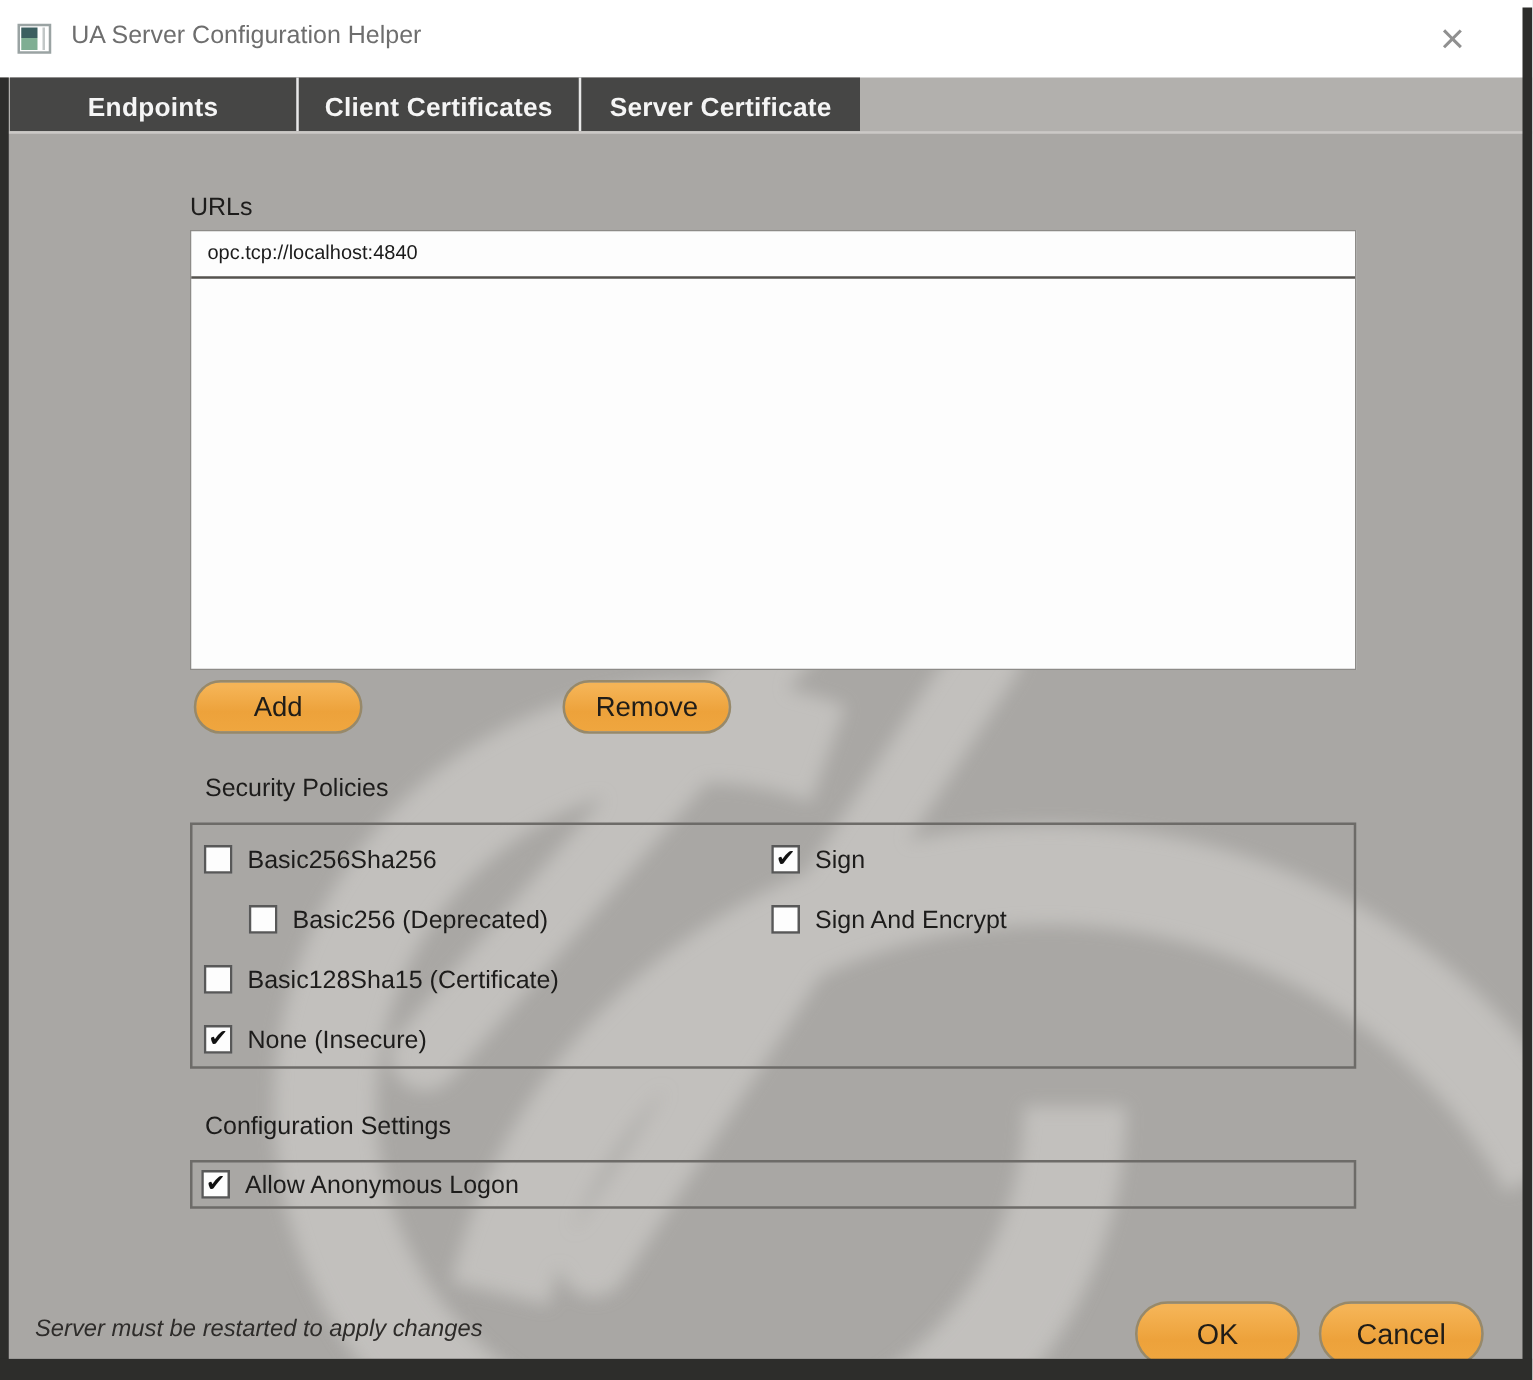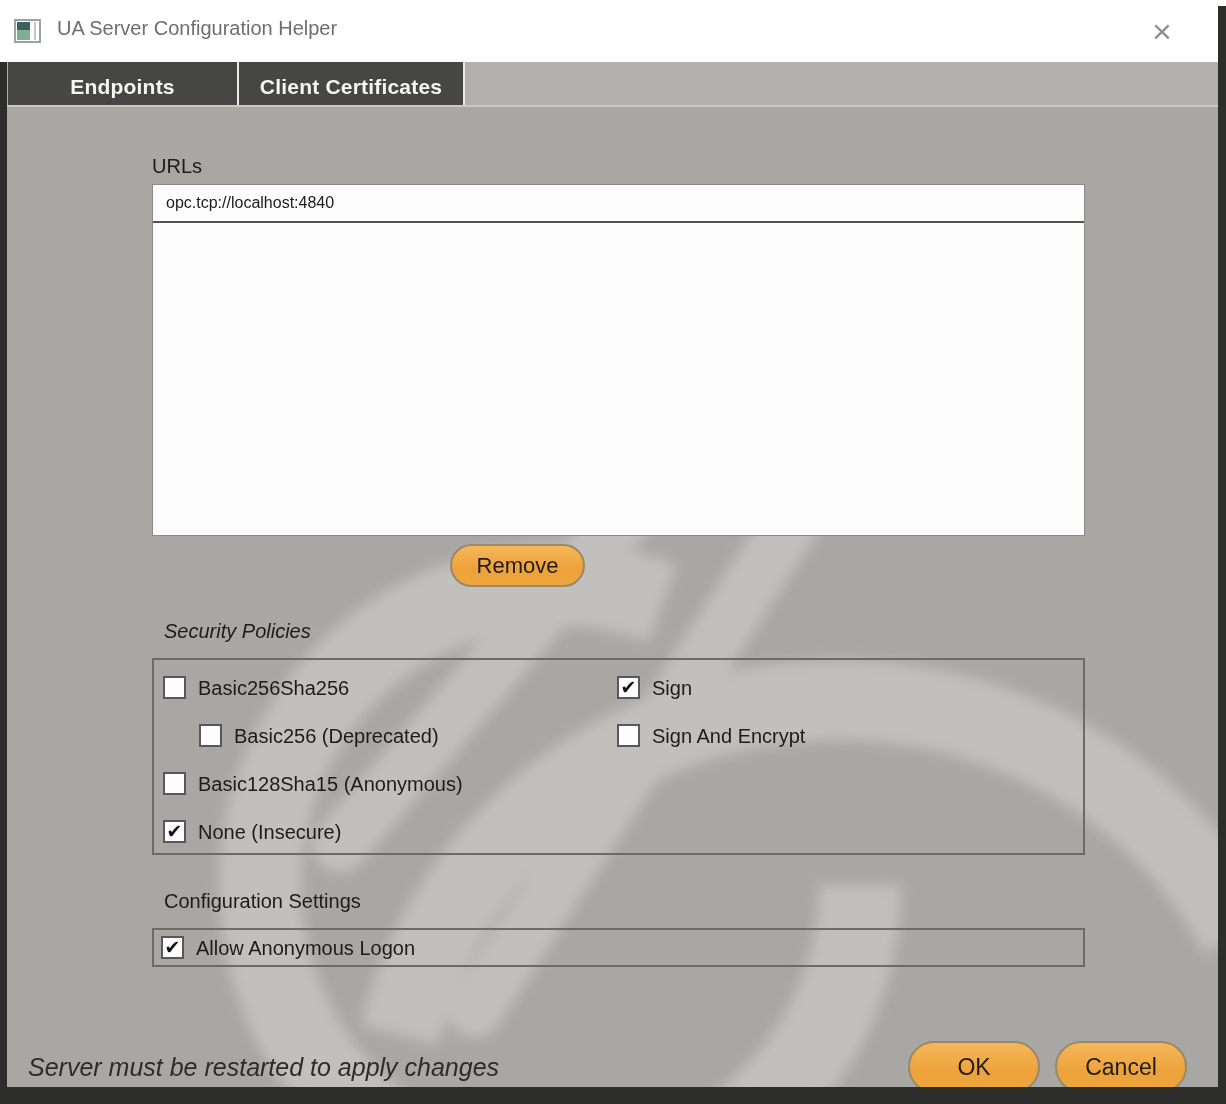--- a/index.html
+++ b/index.html
@@ -50,21 +50,21 @@
   .groupbox{position:absolute;left:152px;top:643px;width:933px;height:197px;border:2px solid #6d6b68;}
   .authbox{position:absolute;left:152px;top:913px;width:933px;height:39px;border:2px solid #6d6b68;}
 
   .cbrow{position:absolute;display:flex;align-items:flex-start;cursor:default;}
   .cb{width:23px;height:23px;background:#fdfdfd;border:2px solid #585858;
       display:flex;align-items:center;justify-content:center;flex:0 0 auto;}
   .cb .check{display:none;font-size:19px;line-height:19px;color:#111;font-weight:bold;}
   .cb.checked .check{display:block;}
   .cblabel{margin-left:12px;font-size:20px;color:#1d1c1b;line-height:24px;white-space:nowrap;}
 
-  .footer-note{position:absolute;left:28px;top:1038px;font-size:25px;font-style:italic;color:#2e2c2a;}
+  .footer-note{position:absolute;left:28px;top:1038px;font-size:19px;font-style:italic;color:#2e2c2a;}
 </style>
 </head>
 <body>
 
 <div class="win">
 
   <div class="titlebar">
     <div class="appicon">
       <div class="ic-left"></div>
       <div class="ic-line"></div>
@@ -72,20 +72,21 @@
     <div class="title-text">UA Server Configuration Helper</div>
     <div class="close-btn">×</div>
   </div>
 
   <div class="tabbar">
     <div class="tabs">
       <div class="tab t1">Endpoints</div>
       <div class="tab-sep"></div>
       <div class="tab t2">Client Certificates</div>
       <div class="tab-sep"></div>
+      <div class="tab t3">Server Certificate</div>
     </div>
   </div>
 
   <div class="content"></div>
 
   <svg class="watermark" viewBox="0 0 1226 982">
     <defs>
         <filter id="soft" x="-20%" y="-20%" width="140%" height="140%">
       <feGaussianBlur stdDeviation="7"></feGaussianBlur>
         </filter>
@@ -98,39 +99,40 @@
     </g>
   </svg>
 
   <div class="ui">
 
     <div class="section-label" style="left:152px;top:140px;">URLs</div>
     <div class="listbox">
       <div class="list-item">opc.tcp://localhost:4840</div>
     </div>
 
+    <div class="btn btn-sm" style="left:155px;top:529px;">Add</div>
     <div class="btn btn-sm" style="left:450px;top:529px;">Remove</div>
 
-    <div class="section-label" style="left:164px;top:605px;font-style:italic;">Security Policies</div>
+    <div class="section-label" style="left:164px;top:605px;">Security Policies</div>
     <div class="groupbox">
 
       <div class="cbrow" style="left:9px;top:16px;">
         <div class="cb">
           </div>
         <div class="cblabel">Basic256Sha256</div>
       </div>
       <div class="cbrow" style="left:9px;top:64px;padding-left:36px;">
         <div class="cb">
           </div>
         <div class="cblabel">Basic256 (Deprecated)</div>
       </div>
       <div class="cbrow" style="left:9px;top:112px;">
         <div class="cb">
           </div>
-        <div class="cblabel">Basic128Sha15 (Anonymous)</div>
+        <div class="cblabel">Basic128Sha15 (Certificate)</div>
       </div>
       <div class="cbrow" style="left:9px;top:160px;">
         <div class="cb checked">
           <span class="check">✔</span>
           </div>
         <div class="cblabel">None (Insecure)</div>
       </div>
 
       <div class="cbrow" style="left:463px;top:16px;">
         <div class="cb checked">

